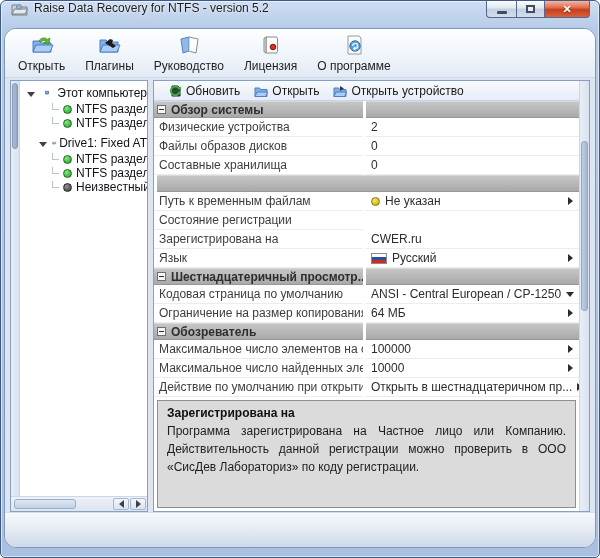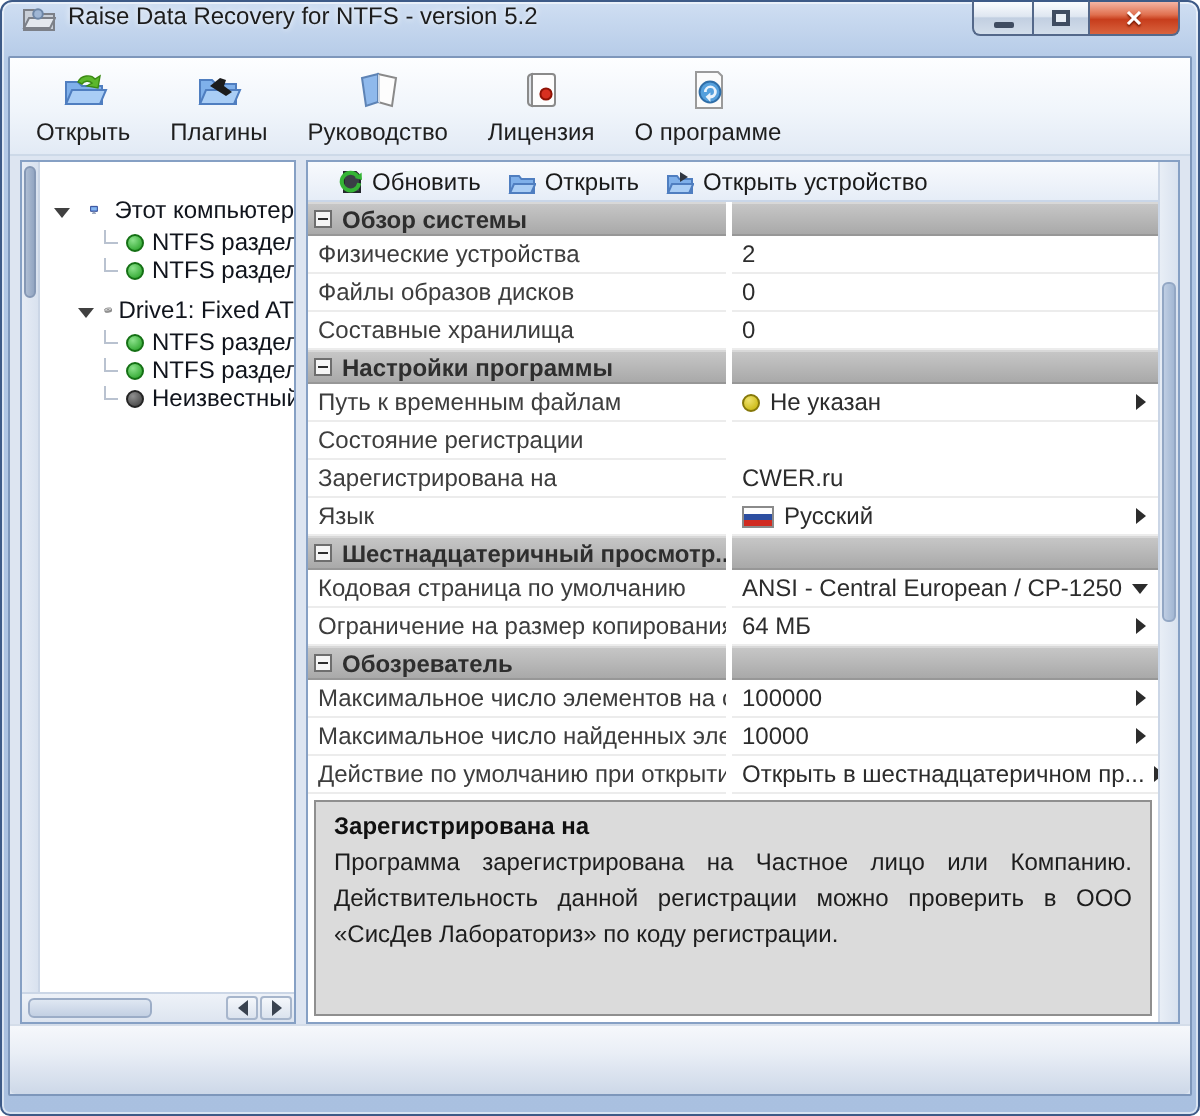--- a/index.html
+++ b/index.html
@@ -30,21 +30,21 @@
   .winbtn.close {
     width:46px; border-radius:0 0 4px 0;
     background: linear-gradient(180deg,#f6b5a4 0,#e0704f 40%,#c73d1c 55%,#d9633e 100%);
   }
   .glyph-min { width:10px; height:3px; background:#3f4c61; border-radius:1px; margin-top:6px; }
   .glyph-max { width:9px; height:8px; border:2px solid #3f4c61; background:#e8eef6; }
   .glyph-close { color:#fff; font-weight:bold; font-size:11px; text-shadow:0 1px 1px #7c1d05; }
 
   
   .client {
-    flex:1; border:1px solid #7e97bb; border-radius:1px;
+    flex:1; border:1px solid #7e97bb; border-radius:12px;
     background:#dde5f1; display:flex; flex-direction:column; overflow:hidden; min-height:0;
   }
 
   
   .toolbar {
     height:49px; flex:none; display:flex; align-items:stretch; padding-left:4px; gap:2px;
     background: linear-gradient(180deg,#fdfeff 0,#f0f5fb 55%,#e2eaf5 100%);
     border-bottom:1px solid #cdd9e8;
   }
   .tbtn { display:flex; flex-direction:column; align-items:center; justify-content:flex-end; padding:3px 9px 4px 9px; border-radius:3px; }
@@ -55,21 +55,21 @@
   .main { flex:1; display:flex; padding:2px 5px 0 5px; gap:5px; min-height:0; }
 
   
   .tree-panel { width:138px; flex:none; background:#fff; border:1px solid #86a0c4; display:flex; flex-direction:column; }
   .tree-body { flex:1; display:flex; min-height:0; }
   .vscroll { width:9px; flex:none; background:linear-gradient(90deg,#e6ecf5,#d9e2ef); border-right:1px solid #cbd6e6; position:relative; }
   .vscroll .thumb { position:absolute; left:1px; right:1px; border-radius:3px; background:linear-gradient(90deg,#aebdd3,#93a6c2); border:1px solid #8598b5; }
   .tree-content { flex:1; overflow:hidden; padding-top:3px; }
   .trow { display:flex; align-items:center; white-space:nowrap; overflow:hidden; }
   .trow .label { font-size:12px; color:#10141c; }
-  .t0 { height:18px; padding-left:7px; gap:8px;margin-top:12px; }
+  .t0 { height:18px; padding-left:7px; gap:8px; }
   .t1 { height:18px; padding-left:19px; gap:3px; margin-top:4px; }
   .t2 { height:14px; padding-left:40px; gap:4px; }
   .twisty { width:0; height:0; border-left:4px solid transparent; border-right:4px solid transparent; border-top:5px solid #404040; margin:2px 2px 0 0; flex:none; }
   .tick { width:7px; height:7px; border-left:1px solid #b9c2d0; border-bottom:1px solid #b9c2d0; margin:-6px 0 0 -8px; flex:none; }
   .dot { width:9px; height:9px; border-radius:50%; flex:none; }
   .dot.green  { background:radial-gradient(circle at 35% 30%, #8ce28c, #1f9c1f); border:1px solid #157015; }
   .dot.yellow { background:radial-gradient(circle at 35% 30%, #efe26e, #c3b000); border:1px solid #86780a; }
   .dot.dark   { background:radial-gradient(circle at 35% 30%, #909090, #3a3a3a); border:1px solid #242424; }
   .hscroll { height:15px; flex:none; border-top:1px solid #cbd6e6; background:linear-gradient(180deg,#eef2f8,#dde5f0); display:flex; align-items:center; padding:1px 1px 1px 3px; gap:1px; }
   .hthumb { width:62px; height:10px; border-radius:3px; background:linear-gradient(180deg,#dfe7f2,#c3d0e3); border:1px solid #9cadc7; }
@@ -322,24 +322,20 @@
             </div>
             <div class="pg-row">
               <div class="pg-label">Составные хранилища</div>
               <div class="pg-gap"></div>
               <div class="pg-value">
                   <span>0</span>
                 </div>
             </div>
 
             <div class="sec-header">
-              <div class="sec-seg sec-left">
-                <span class="collapse-box"></span>
-                <span class="sec-title">Настройки программы</span>
-              </div>
               <div class="sec-gap"></div>
                 <div class="sec-seg sec-right"></div>
             </div>
             <div class="pg-row">
               <div class="pg-label">Путь к временным файлам</div>
               <div class="pg-gap"></div>
               <div class="pg-value">
                 <span class="dot yellow"></span>
                 <span>Не указан</span>
                 <span class="arr-r"></span>

